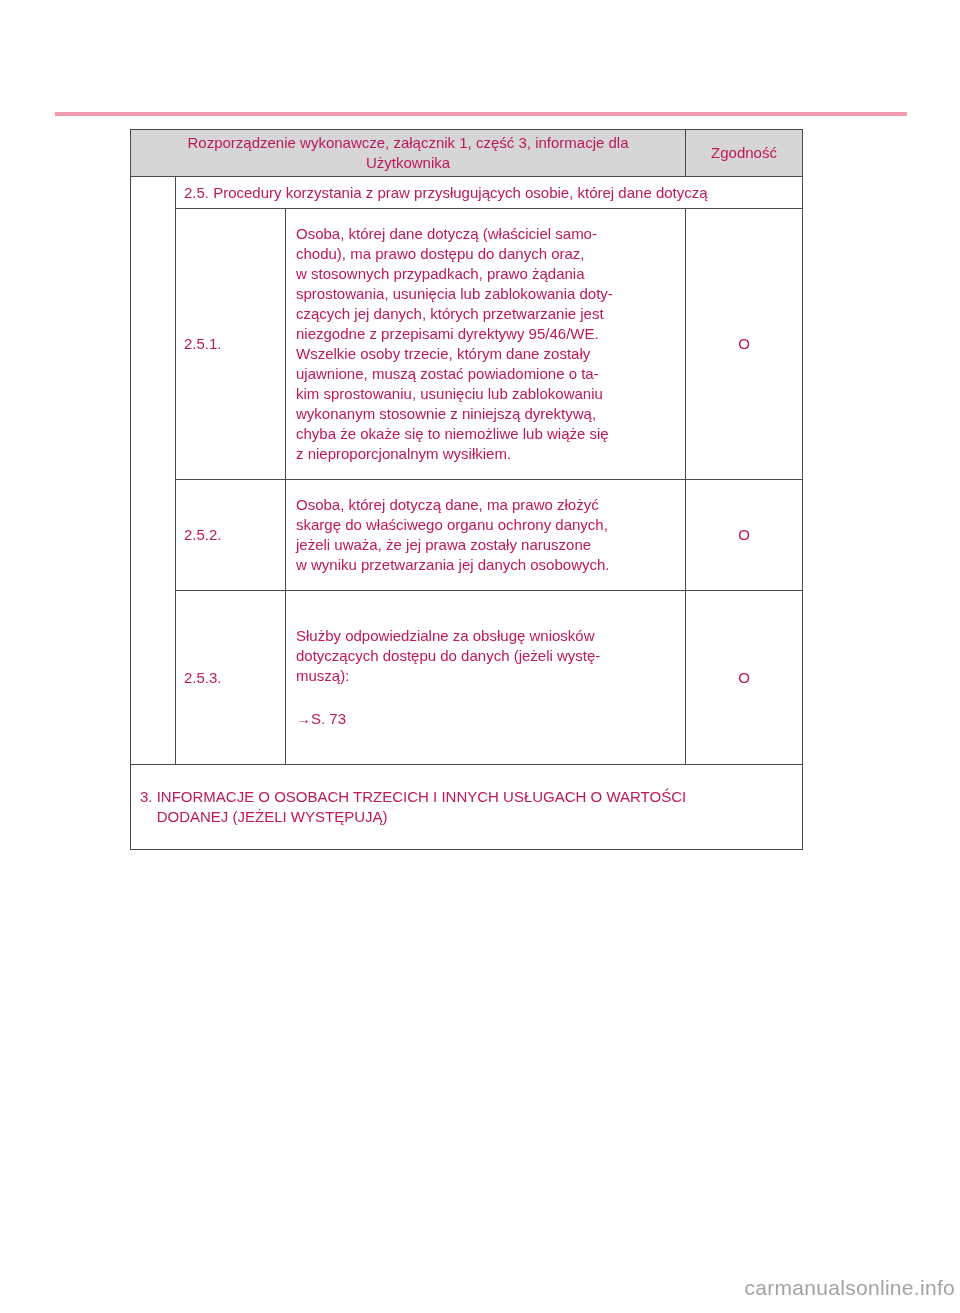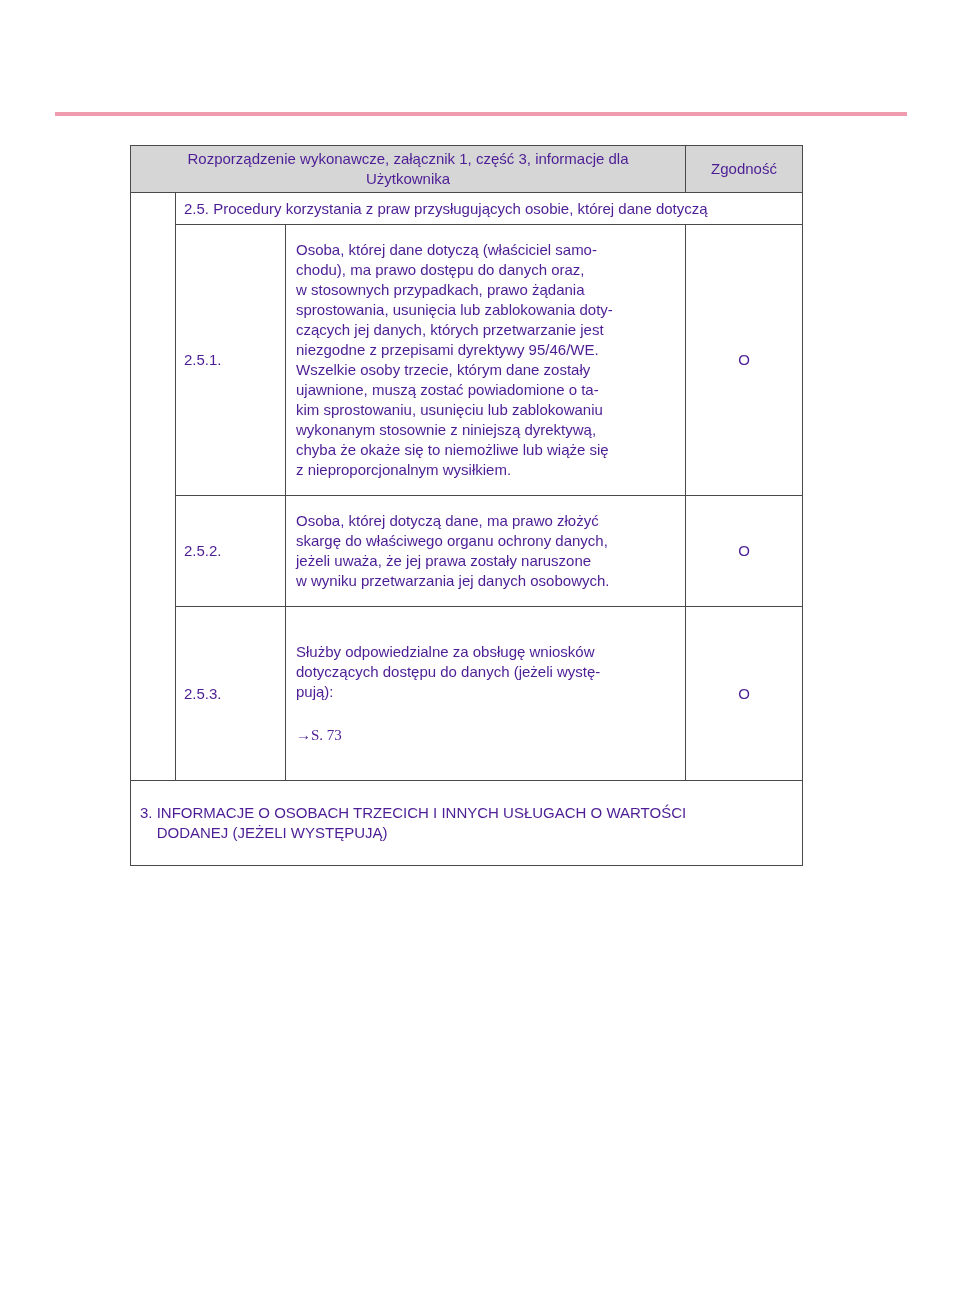--- a/index.html
+++ b/index.html
@@ -15,27 +15,27 @@
 
   .rule {
     position: absolute;
     left: 55px; top: 112px;
     width: 852px; height: 4px;
     background: #f19cae;
   }
 
   table.doc {
     position: absolute;
-    left: 130px; top: 145px;
+    left: 130px; top: 129px;
     width: 672px;
     border-collapse: collapse;
     table-layout: fixed;
     font-size: 15px;
     line-height: 20px;
-    color: #4c1d95;
+    color: #be185d;
   }
   table.doc td {
     border: 1px solid #4a4a4a;
     vertical-align: middle;
   }
   .hdr {
     background: #d6d6d6;
     text-align: center;
     padding: 3px 6px;
     white-space: pre-line;
@@ -55,21 +55,21 @@
   }
   .textcell {
     padding: 15px 10px;
     white-space: pre-line;
     vertical-align: middle;
   }
   .ocell {
     text-align: center;
     vertical-align: middle;
   }
-  .ref { margin-top: 3px; white-space: nowrap; font-family: Liberation Serif, serif; }
+  .ref { margin-top: 3px; white-space: nowrap; }
   .footer {
     padding: 22px 9px;
     white-space: pre-wrap;
     height: 52px;
     vertical-align: middle;
   }
   .watermark {
     position: absolute;
     right: 5px; top: 1276px;
     font-size: 21px;
@@ -128,29 +128,30 @@
 jeżeli uważa, że jej prawa zostały naruszone
 w wyniku przetwarzania jej danych osobowych.</td>
       <td class="ocell">O</td>
     </tr>
 
     <tr>
       <td class="idcell">2.5.3.</td>
       <td class="textcell">
         <div>Służby odpowiedzialne za obsługę wniosków
 dotyczących dostępu do danych (jeżeli wystę-
-pują):</div>
+muszą):</div>
         <div class="ref">
           <span>→</span><span>S. 73</span>
         </div>
       </td>
       <td class="ocell">O</td>
     </tr>
 
     <tr>
       <td class="footer" colspan="4">3. INFORMACJE O OSOBACH TRZECICH I INNYCH USŁUGACH O WARTOŚCI
     DODANEJ (JEŻELI WYSTĘPUJĄ)</td>
     </tr>
   </tbody>
     </table>
 
+  <div class="watermark">carmanualsonline.info</div>
 
 </div>
 
 </body></html>

